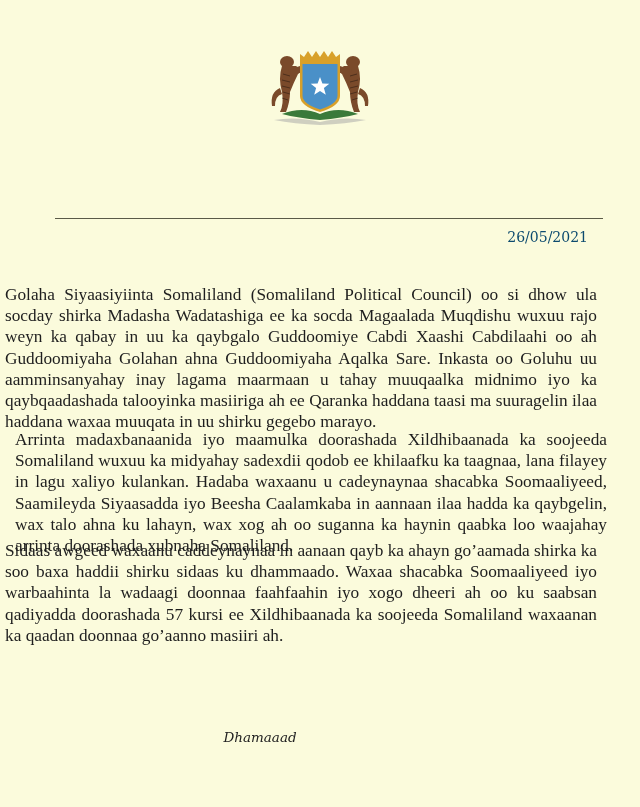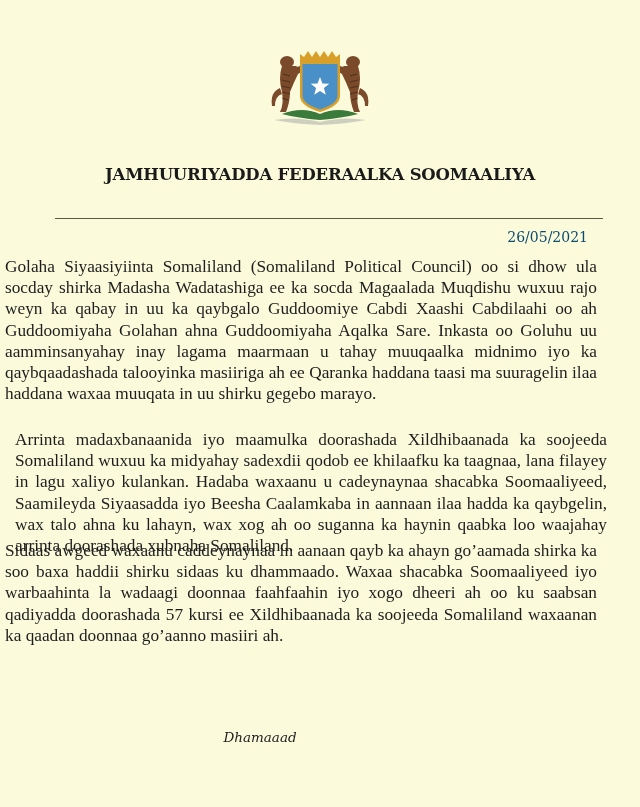--- a/index.html
+++ b/index.html
@@ -56,21 +56,21 @@
     position: absolute;
     left: 5px;
     width: 592px;
     font-family: "Liberation Serif", "DejaVu Serif", serif;
     font-size: 17.3px;
     line-height: 21.2px;
     text-align: justify;
     color: #1e1e1e;
     margin: 0;
   }
-  .p1 { top: 256px; }
+  .p1 { top: 284px; }
   .p2 { top: 429px; margin-left: 10px; }
   .p3 { top: 540px; }
   .sign {
     position: absolute;
     left: 0;
     width: 520px;
     top: 729px;
     text-align: center;
     font-family: "DejaVu Serif", "Liberation Serif", serif;
     font-style: italic;
@@ -110,21 +110,20 @@
     <path d="M38 14 L38 6 L42 9 L46 3 L50 9 L54 3 L58 9 L62 3 L66 9 L70 3 L74 9 L78 6 L78 14 Z" fill="#d8a02a"></path>
 
     <path d="M38 14 L78 14 L78 48 Q78 58 58 64 Q38 58 38 48 Z" fill="#d8a02a"></path>
     <path d="M40.5 16 L75.5 16 L75.5 47.5 Q75.5 56 58 61.5 Q40.5 56 40.5 47.5 Z" fill="#4a90c8"></path>
 
     <polygon points="58,29 60.4,35.5 67.3,35.8 61.9,40.1 63.8,46.8 58,43 52.2,46.8 54.1,40.1 48.7,35.8 55.6,35.5" fill="#ffffff"></polygon>
   </svg>
 </div>
 
 <div class="heading">
-  <div>JAMHUURIYADDA FEDERAALKA SOOMAALIYA</div>
 </div>
 
 <div class="rule"></div>
 
 <div class="date">26/05/2021</div>
 
 <p class="body-text p1">Golaha Siyaasiyiinta Somaliland (Somaliland Political Council) oo si dhow ula socday shirka Madasha Wadatashiga ee ka socda Magaalada Muqdishu wuxuu rajo weyn ka qabay in uu ka qaybgalo Guddoomiye Cabdi Xaashi Cabdilaahi oo ah Guddoomiyaha Golahan ahna Guddoomiyaha Aqalka Sare. Inkasta oo Goluhu uu aamminsanyahay inay lagama maarmaan u tahay muuqaalka midnimo iyo ka qaybqaadashada talooyinka masiiriga ah ee Qaranka haddana taasi ma suuragelin ilaa haddana waxaa muuqata in uu shirku gegebo marayo.</p>
 <p class="body-text p2">Arrinta madaxbanaanida iyo maamulka doorashada Xildhibaanada ka soojeeda Somaliland wuxuu ka midyahay sadexdii qodob ee khilaafku ka taagnaa, lana filayey in lagu xaliyo kulankan. Hadaba waxaanu u cadeynaynaa shacabka Soomaaliyeed, Saamileyda Siyaasadda iyo Beesha Caalamkaba in aannaan ilaa hadda ka qaybgelin, wax talo ahna ku lahayn, wax xog ah oo suganna ka haynin qaabka loo waajahay arrinta doorashada xubnaha Somaliland.</p>
 <p class="body-text p3">Sidaas awgeed waxaanu caddeynaynaa in aanaan qayb ka ahayn go’aamada shirka ka soo baxa haddii shirku sidaas ku dhammaado. Waxaa shacabka Soomaaliyeed iyo warbaahinta la wadaagi doonnaa faahfaahin iyo xogo dheeri ah oo ku saabsan qadiyadda doorashada 57 kursi ee Xildhibaanada ka soojeeda Somaliland waxaanan ka qaadan doonnaa go’aanno masiiri ah.</p>
 

